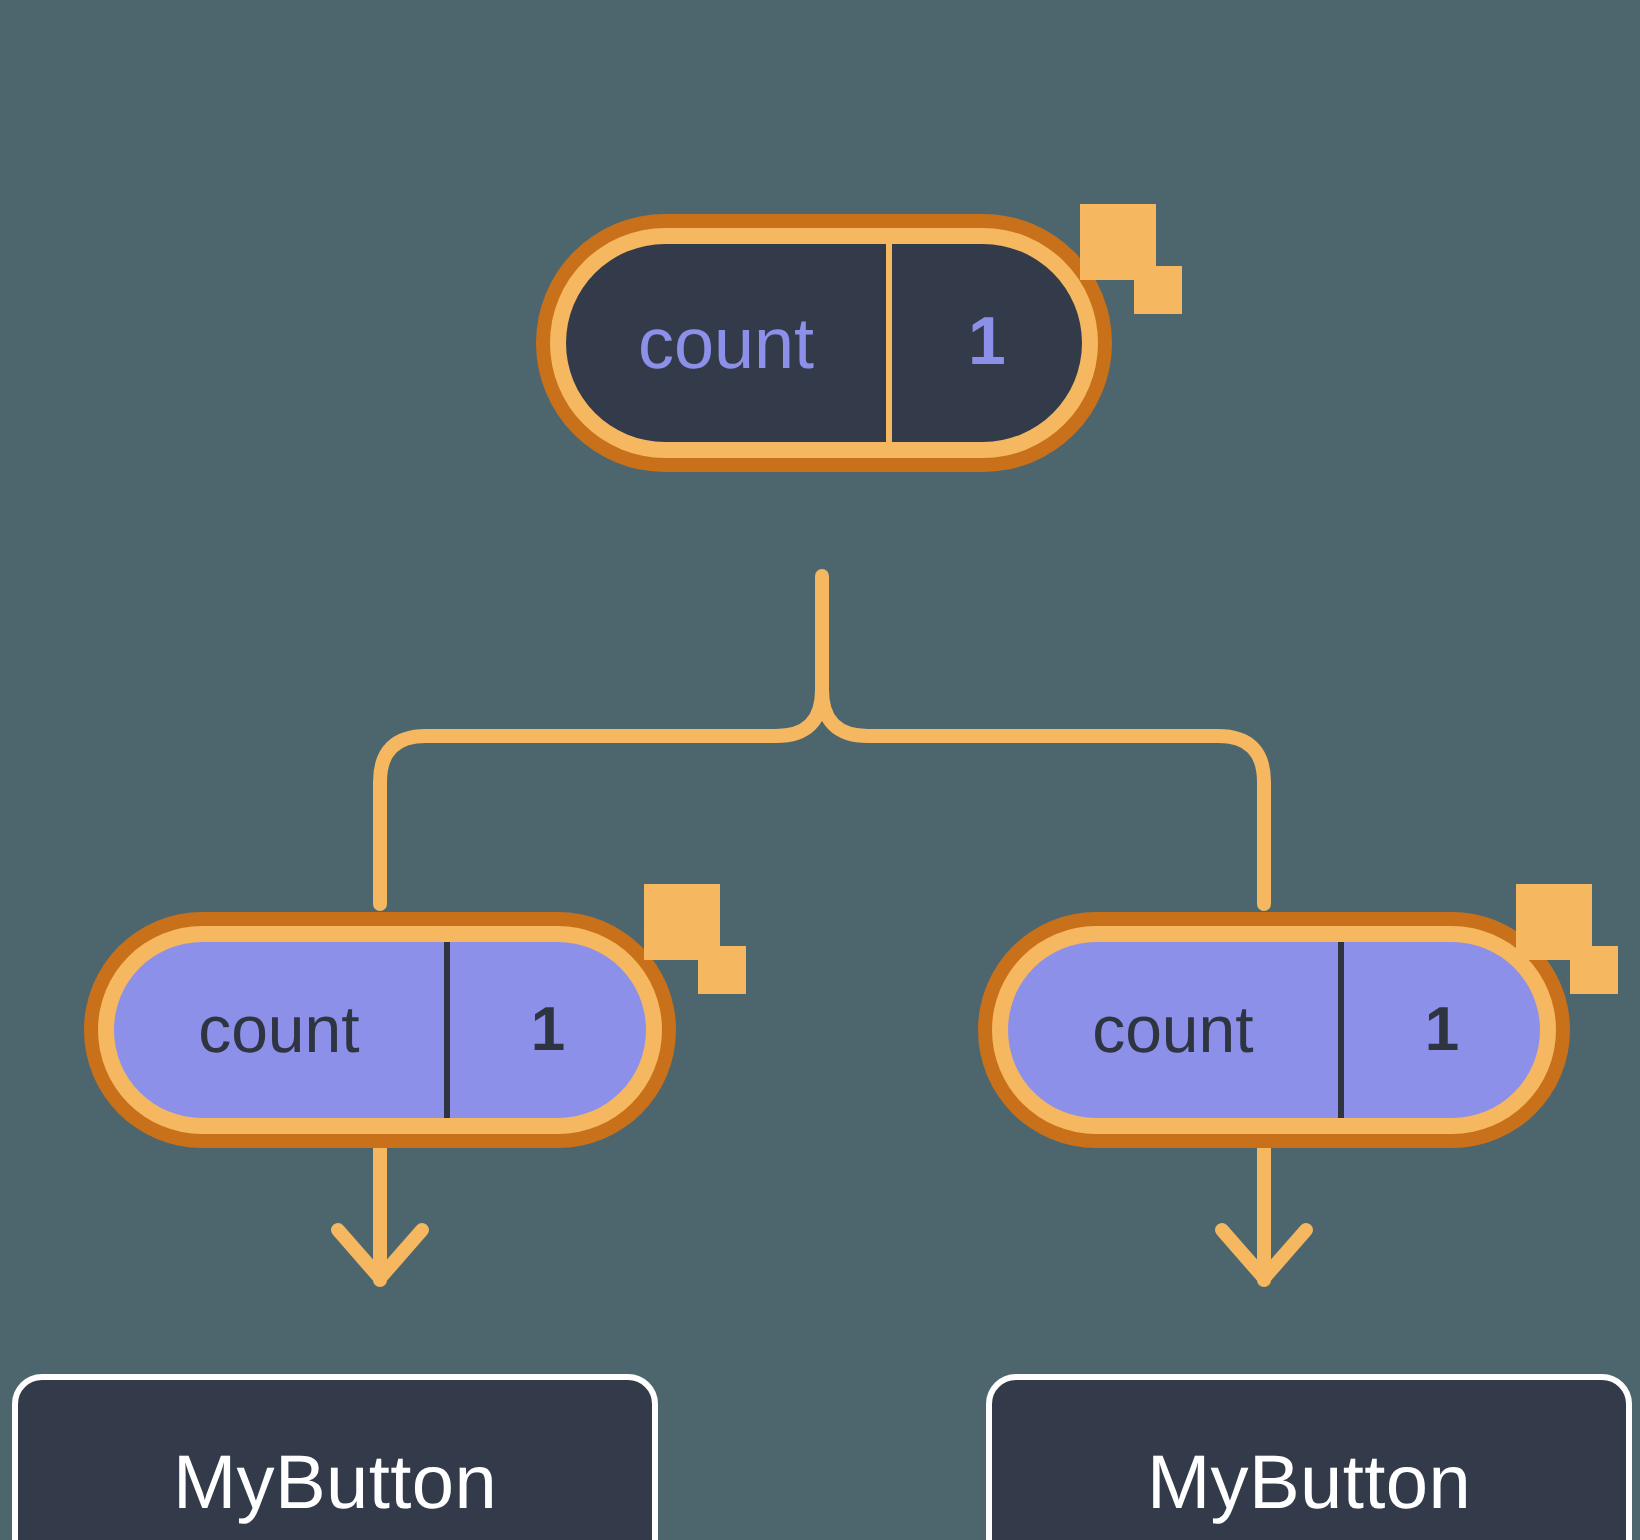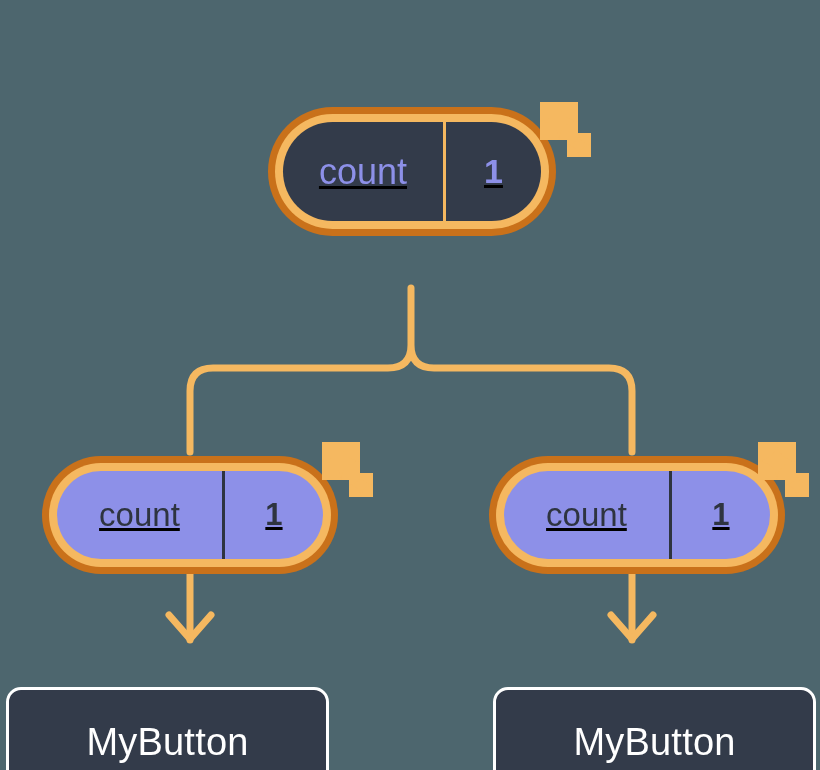--- a/index.html
+++ b/index.html
@@ -80,21 +80,20 @@
     padding: 8px;
     box-sizing: border-box;
   }
   .pill-body {
     display: flex;
     align-items: stretch;
     flex: 1;
     border-radius: 999px;
     overflow: hidden;
     box-sizing: border-box;
-    text-decoration: underline;
   }
   .pill-key, .pill-val {
     display: flex;
     align-items: center;
     justify-content: center;
     box-sizing: border-box;
   }
   .pill-key { flex: 0 0 62%; }
   .pill-val { flex: 1 1 auto; font-weight: 700; }
 

